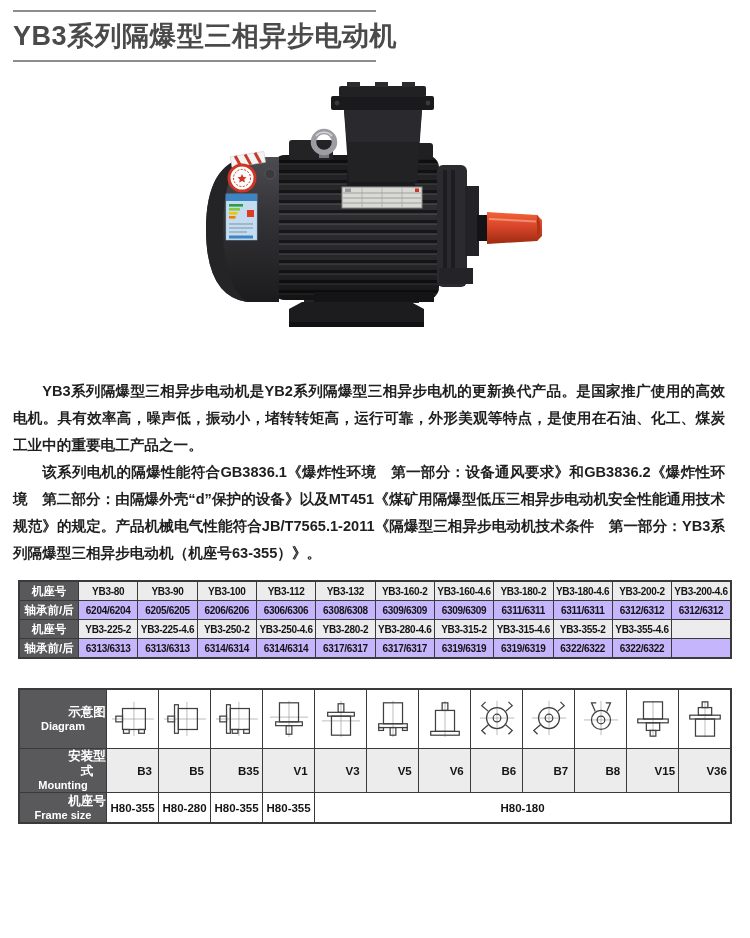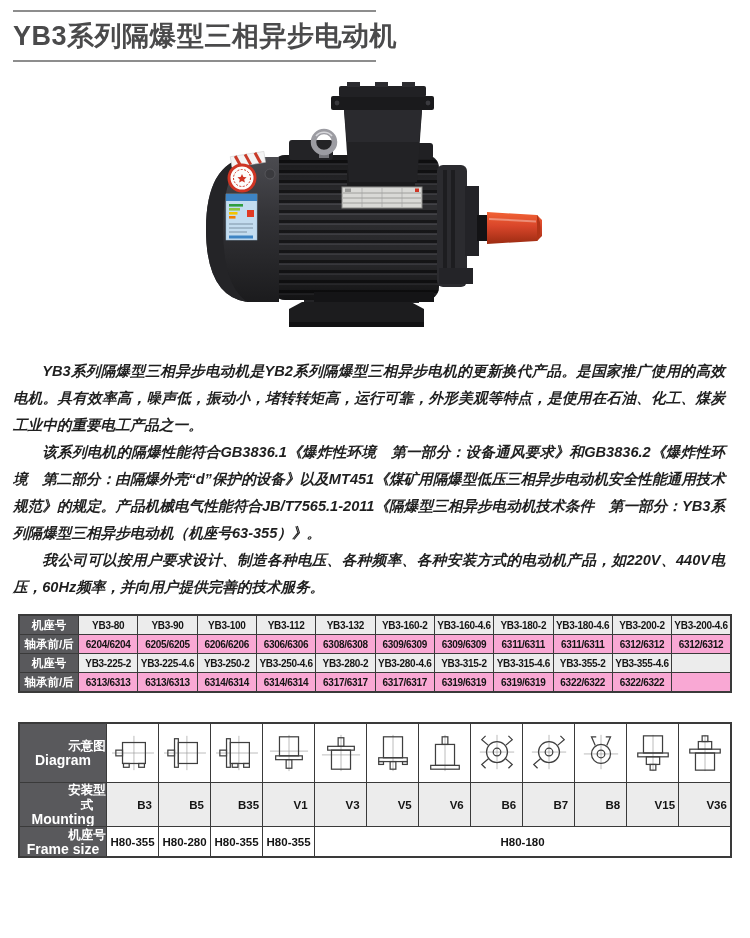--- a/index.html
+++ b/index.html
@@ -13,41 +13,41 @@
   
   .title-block{margin-top:10px;width:363px;
     border-top:2px solid var(--rule_color,#8d8d8d);
     border-bottom:2px solid var(--rule_color,#8d8d8d);
     padding:8px 0;}
   .title-block h1{margin:0;font-size:27px;line-height:32px;font-weight:bold;
     color:var(--title_color,#4a4a4b);letter-spacing:.5px;white-space:nowrap;}
   
   .motor-figure{width:460px;height:280px;margin:8px auto 0;}
   
-  .intro{margin-top:8px;font-style:italic;}
+  .intro{margin-top:28px;}
   .intro p{margin:0;font-size:14.6px;line-height:27px;font-weight:bold;
     text-align:justify;text-indent:2em;color:var(--text_color,#1f1f1f);}
   
   table{border-collapse:collapse;table-layout:fixed;width:714px;margin-left:5px;
     border:2px solid var(--table_border,#3a3a3a);}
   #bearing-table{margin-top:13px;}
   #bearing-table th,#bearing-table td{
     border:1px solid var(--table_border,#3a3a3a);height:18px;padding:0 1px;
     text-align:center;font-weight:bold;overflow:hidden;white-space:nowrap;}
   #bearing-table th{background:var(--table_header_bg,#59595c);color:#fff;
     width:56px;font-size:11.5px;}
-  #bearing-table td{font-size:10px;letter-spacing:-.3px;color:#141414;background:#f9a8d4;}
+  #bearing-table td{font-size:10px;letter-spacing:-.3px;color:#141414;background:#c4b5fd;}
   #bearing-table tr.frame td{background:var(--table_alt_bg,#ececec);}
   #mounting-table{margin-top:29px;}
   #mounting-table th,#mounting-table td{
     border:1px solid var(--table_border,#3a3a3a);text-align:center;
     font-weight:bold;overflow:hidden;padding:0;}
   #mounting-table th{background:var(--table_header_bg,#59595c);color:#fff;width:86px;}
   #mounting-table th .zh{display:block;font-size:12.5px;line-height:15px;margin-left:48px;}
-  #mounting-table th .en{display:block;font-size:14px;line-height:13px;font-weight:bold;}
+  #mounting-table th .en{display:block;font-size:11px;line-height:13px;font-weight:bold;}
   #mounting-table tr.row-diagram td{height:58px;background:#fff;}
   #mounting-table tr.row-mounting td{height:26px;background:var(--table_alt_bg,#ececec);font-size:11.5px;color:#141414;padding-left:24px;}
   #mounting-table tr.row-frame td{height:29px;background:#fff;font-size:11.5px;color:#141414;}
   .diag svg{display:block;margin:0 auto;}
   .diag svg *{stroke:#3f3f3f;fill:none;stroke-width:1.3;}
   .diag svg .cl{stroke:#9a9a9a;stroke-width:.7;}
 </style>
 </head>
 <body>
 
@@ -175,21 +175,20 @@
         <path d="M348 142 L398 145 L403 150 L403 166 L398 171 L348 174 Z" fill="url(#gShaft)"></path>
         <path d="M399 146 Q404 158 399 170 L398 171 L398 145 Z" fill="#b23417"></path>
         <line x1="350" y1="149" x2="397" y2="151.5" stroke="#ffffff" stroke-opacity=".35" stroke-width="2"></line>
       </g>
     </svg>
   </figure>
 
   <section class="intro" id="paragraphs">
       <p>YB3系列隔爆型三相异步电动机是YB2系列隔爆型三相异步电机的更新换代产品。是国家推广使用的高效电机。具有效率高，噪声低，振动小，堵转转矩高，运行可靠，外形美观等特点，是使用在石油、化工、煤炭工业中的重要电工产品之一。</p>
       <p>该系列电机的隔爆性能符合GB3836.1《爆炸性环境　第一部分：设备通风要求》和GB3836.2《爆炸性环境　第二部分：由隔爆外壳“d”保护的设备》以及MT451《煤矿用隔爆型低压三相异步电动机安全性能通用技术规范》的规定。产品机械电气性能符合JB/T7565.1-2011《隔爆型三相异步电动机技术条件　第一部分：YB3系列隔爆型三相异步电动机（机座号63-355）》。</p>
-      <p>我公司可以按用户要求设计、制造各种电压、各种频率、各种安装方式的电动机产品，如220V、440V电压，60Hz频率，并向用户提供完善的技术服务。</p>
     </section>
 
   <table id="bearing-table">
     <tbody>
         <tr class="frame">
           <th>机座号</th>
           <td>YB3-80</td>
           <td>YB3-90</td>
           <td>YB3-100</td>
           <td>YB3-112</td>

